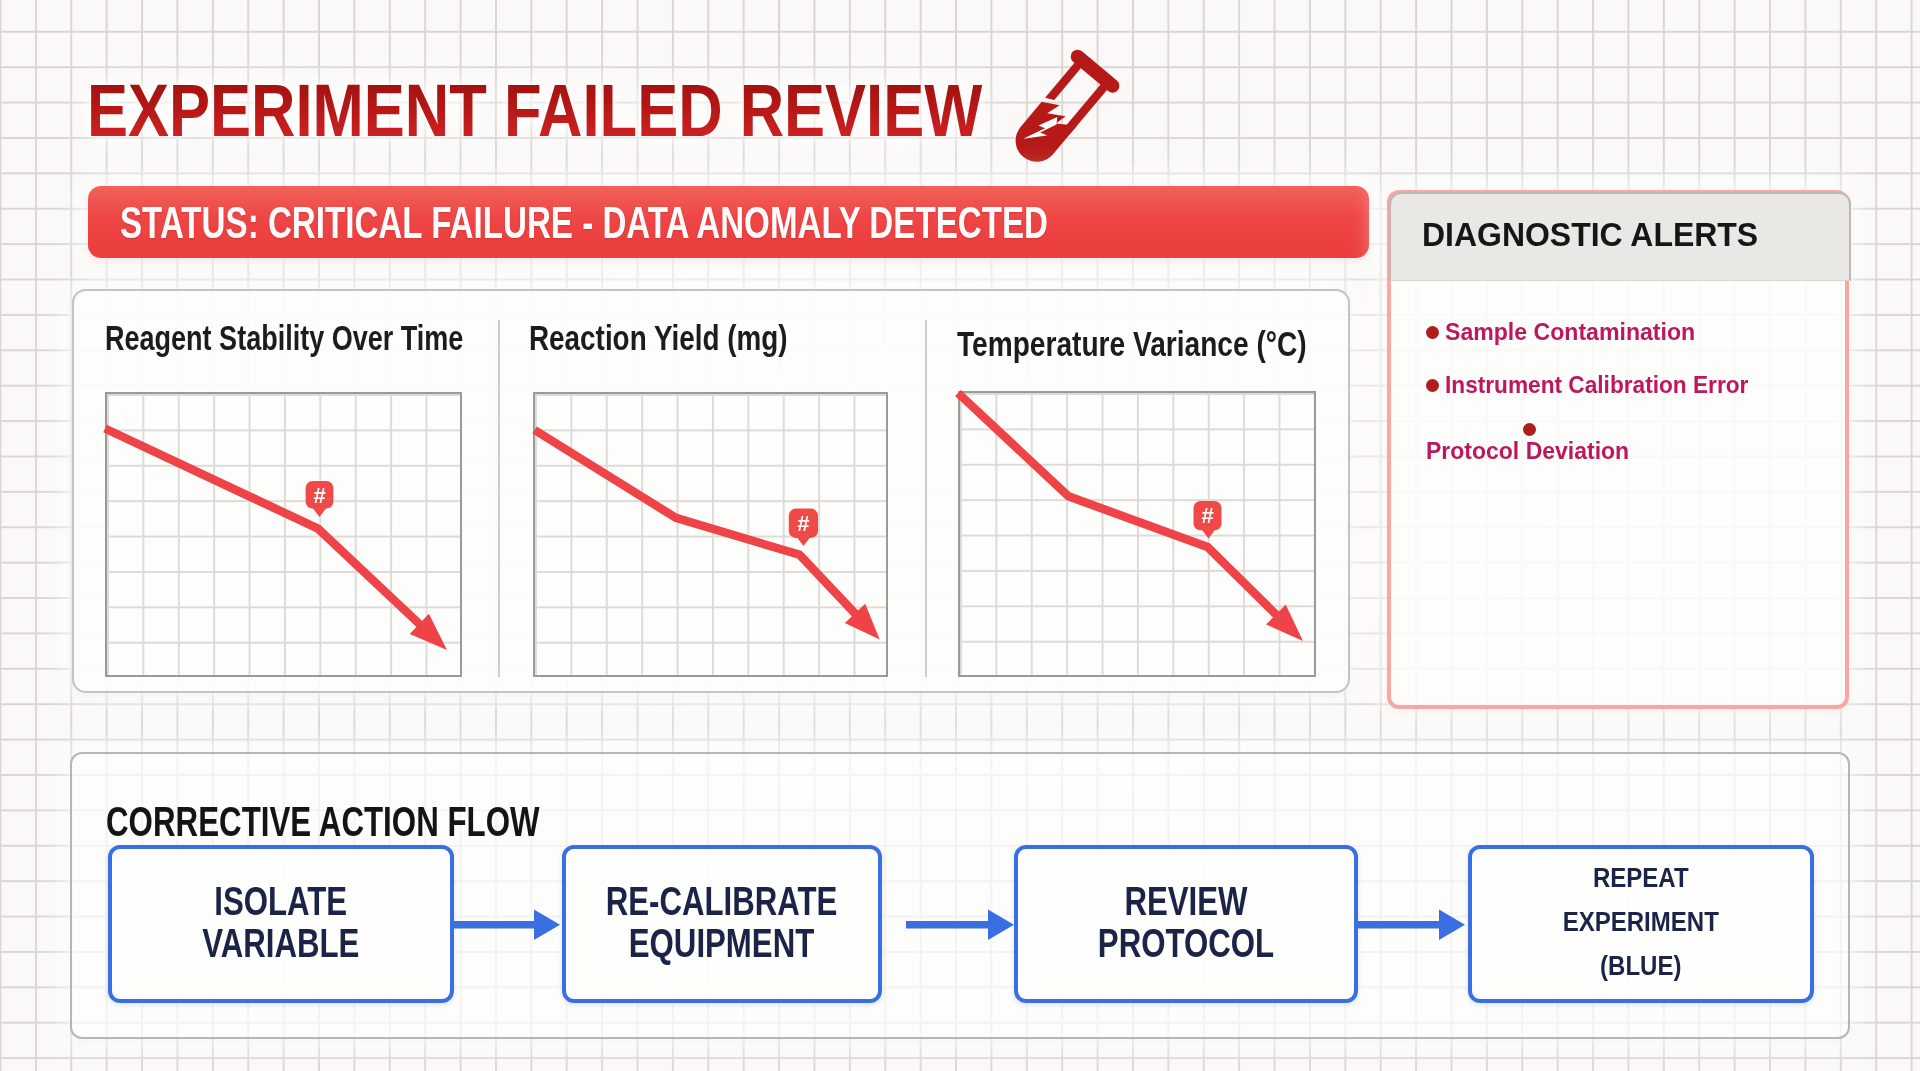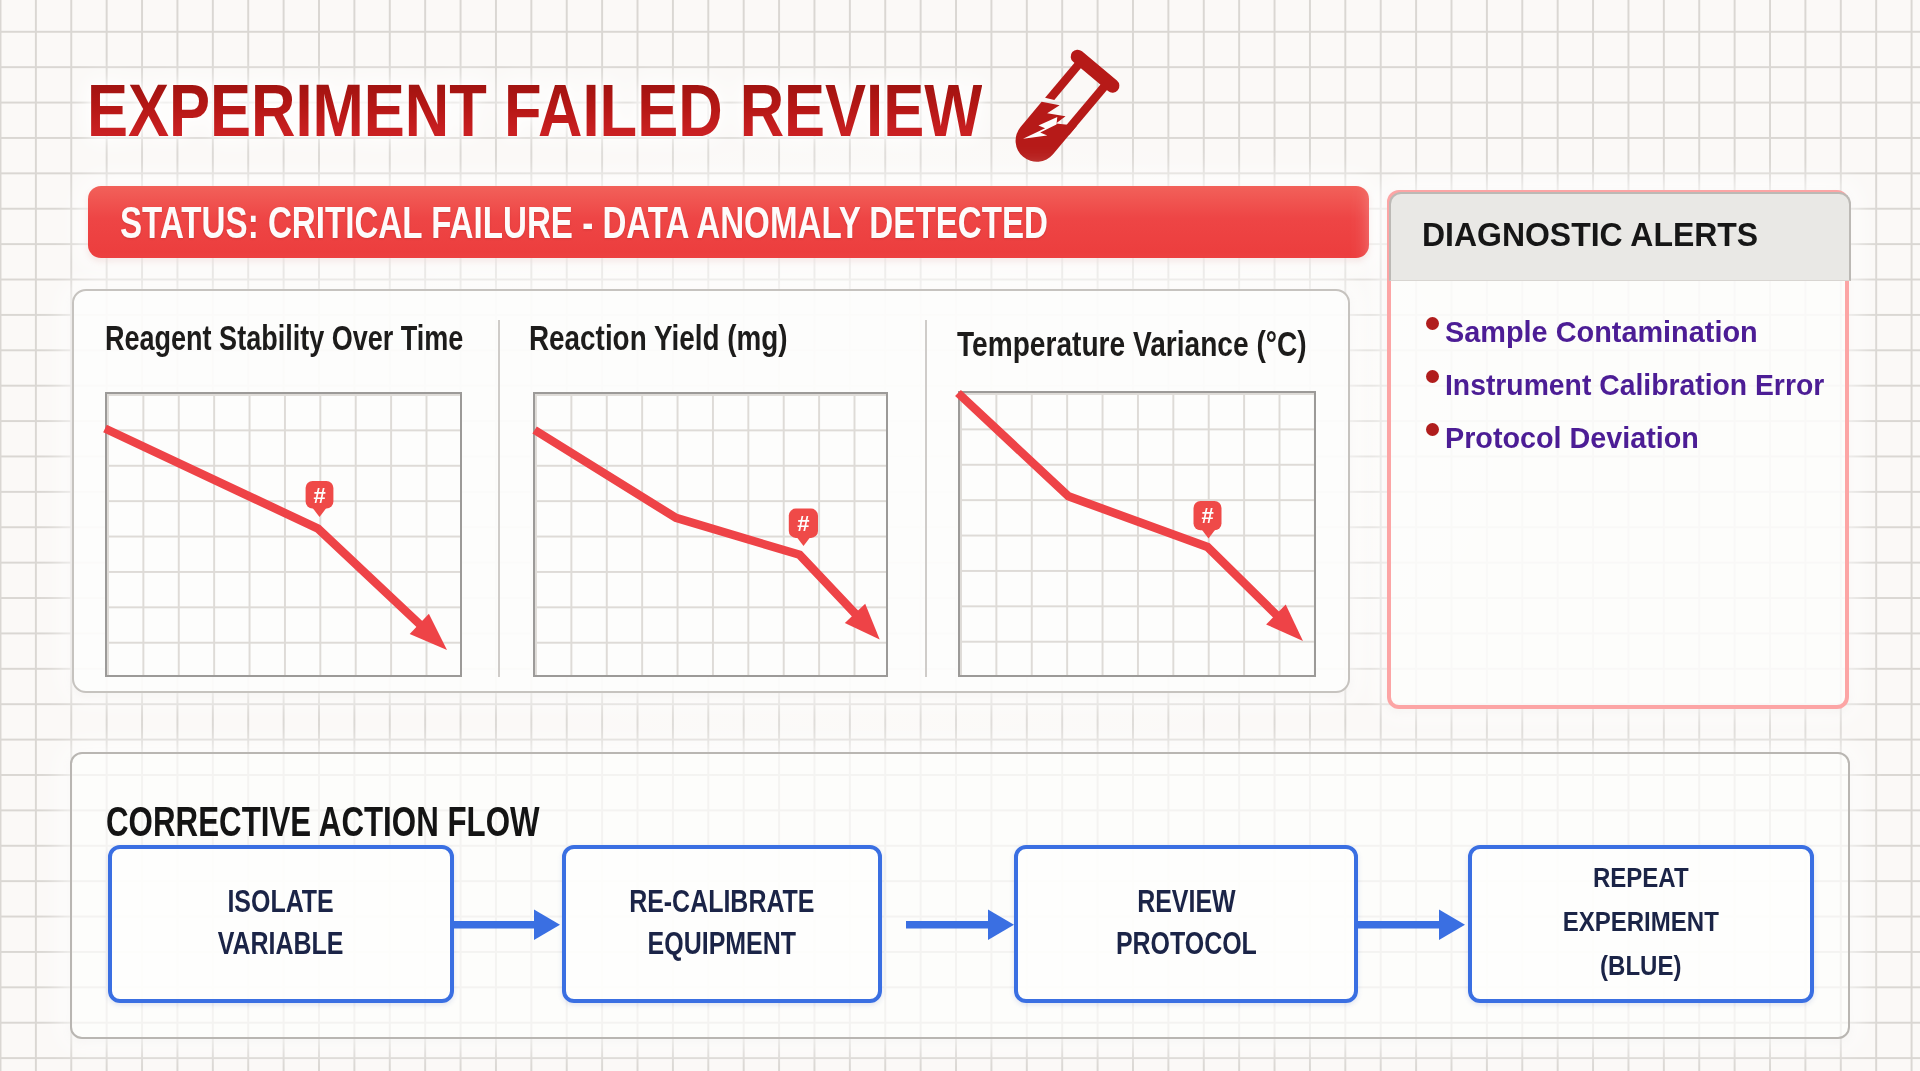--- a/index.html
+++ b/index.html
@@ -72,40 +72,40 @@
     box-shadow:0 0 26px 8px rgba(255,255,255,0.8), 0 3px 8px rgba(120,110,100,.12);
   }
   #alerts .hdr{
     position:absolute;left:-2px;top:-2px;width:462px;height:89px;box-sizing:border-box;
     background:#e9e8e5;border:2px solid #bcb9b5;border-bottom:1px solid #d8d5d1;
     border-radius:12px 12px 0 0;
     display:flex;align-items:center;
   }
   #alerts .hdr .t{font-size:34px;font-weight:bold;color:#161616;margin-left:31px;line-height:34px;position:relative;top:-3px;}
   #alerts .hdr .t .sx{transform:scaleX(0.94);transform-origin:0 50%;}
-  .bullet{position:absolute;display:flex;align-items:flex-start;color:#4c1d95;font-weight:bold;font-size:30px;line-height:30px;height:30px;}
+  .bullet{position:absolute;display:flex;align-items:center;color:#be185d;font-weight:bold;font-size:24px;line-height:30px;height:30px;}
   .bullet .dot{width:13px;height:13px;border-radius:50%;background:#b01d1d;margin-right:6px;flex:none;}
   .bullet .sx{transform:scaleX(0.93);transform-origin:0 50%;}
 
   
   #flowcard{
     left:70px;top:752px;width:1780px;height:287px;border-radius:12px;
     background:rgba(253,253,252,0.72);
     border:2px solid #b9b6b2;box-sizing:border-box;
     box-shadow:0 0 26px 8px rgba(255,255,255,0.8), 0 3px 8px rgba(120,110,100,.10);
   }
   #flowtitle{left:106px;top:800px;font-size:43px;line-height:43px;font-weight:bold;color:#141414;}
   #flowtitle .sx{transform:scaleX(0.728);transform-origin:0 50%;}
   .fbox{
     position:absolute;top:845px;height:158px;box-sizing:border-box;
     border:4px solid #3a6fe2;border-radius:12px;
     background:rgba(254,254,253,0.85);
     box-shadow:0 2px 5px rgba(58,90,180,.15);
     display:flex;align-items:center;justify-content:center;text-align:center;
-    color:#1b2447;font-weight:bold;font-size:32px;line-height:42.5px;
+    color:#1b2447;font-weight:bold;font-size:40px;line-height:42.5px;
   }
   .fbox .sx{transform:scaleX(0.78);transform-origin:50% 50%;position:relative;top:-2px;}
   .farrow{position:absolute;top:905px;width:110px;height:40px;}
 </style>
 </head>
 <body>
 
 <div id="title" class="abs"><span class="sx">EXPERIMENT FAILED REVIEW</span></div>
 
 <svg class="abs" id="tube" width="170" height="170" style="left:976px;top:34px;" viewBox="0 0 170 170">
@@ -163,21 +163,21 @@
     </div>
 </div>
 <div class="bullet abs" style="left:1426px;top:317px;">
     <span class="dot"></span>
     <span class="sx" style="transform:scaleX(0.962);">Sample Contamination</span>
   </div>
 <div class="bullet abs" style="left:1426px;top:370px;">
     <span class="dot"></span>
     <span class="sx" style="transform:scaleX(0.944);">Instrument Calibration Error</span>
   </div>
-<div class="bullet abs" style="left:1426px;top:423px;">
+<div class="bullet abs" style="left:1426px;top:423px;flex-direction:column;">
     <span class="dot"></span>
     <span class="sx" style="transform:scaleX(0.958);">Protocol Deviation</span>
   </div>
 
 <div id="flowcard" class="abs"></div>
 <div id="flowtitle" class="abs"><span class="sx">CORRECTIVE ACTION FLOW</span></div>
 
 <div class="fbox" style="left:108px;width:346px;">
     <span class="sx">ISOLATE<br>VARIABLE</span>
   </div>

